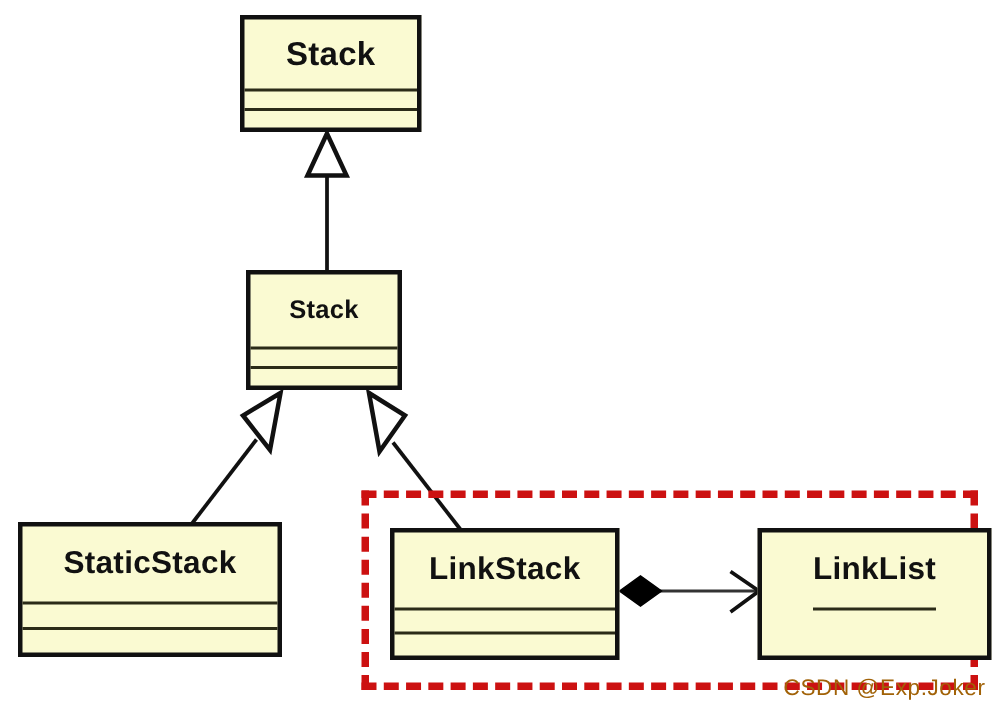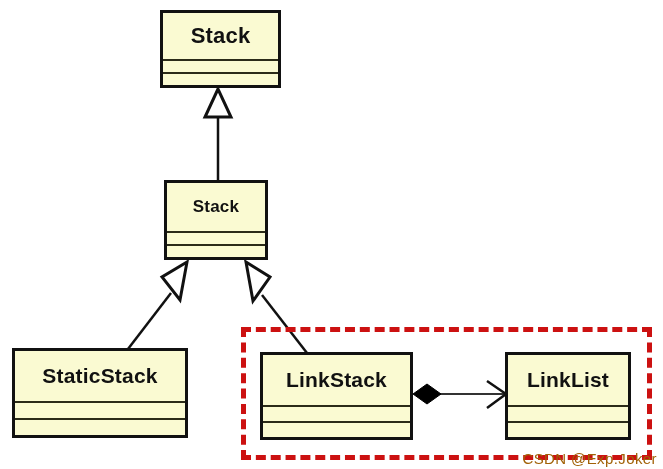--- a/index.html
+++ b/index.html
@@ -50,21 +50,21 @@
     border-bottom: 2px solid #2b2b18;
   }
   #box-object   { left:160px; top:10px;  width:121px; height:78px; }
   #box-object   .uml-name { height:46px; font-size:22px; }
   #box-stack    { left:164px; top:180px; width:104px; height:80px; }
   #box-stack    .uml-name { height:48px; font-size:17px; }
   #box-staticstack { left:12px;  top:348px; width:176px; height:90px;justify-content:flex-end; }
   #box-staticstack .uml-name { height:50px; font-size:21px; }
   #box-linkstack   { left:260px; top:352px; width:153px; height:88px; }
   #box-linkstack   .uml-name { height:50px; font-size:21px; }
-  #box-linklist    { left:505px; top:352px; width:126px; height:88px; }
+  #box-linklist    { left:505px; top:352px; width:156px; height:88px;align-items:center; }
   #box-linklist    .uml-name { height:50px; font-size:21px; }
   #highlight-region {
     position: absolute;
     left: 241px;
     top: 327px;
     width: 411px;
     height: 133px;
     box-sizing: border-box;
     border: 5px dashed #CC1111;
     background: transparent;

